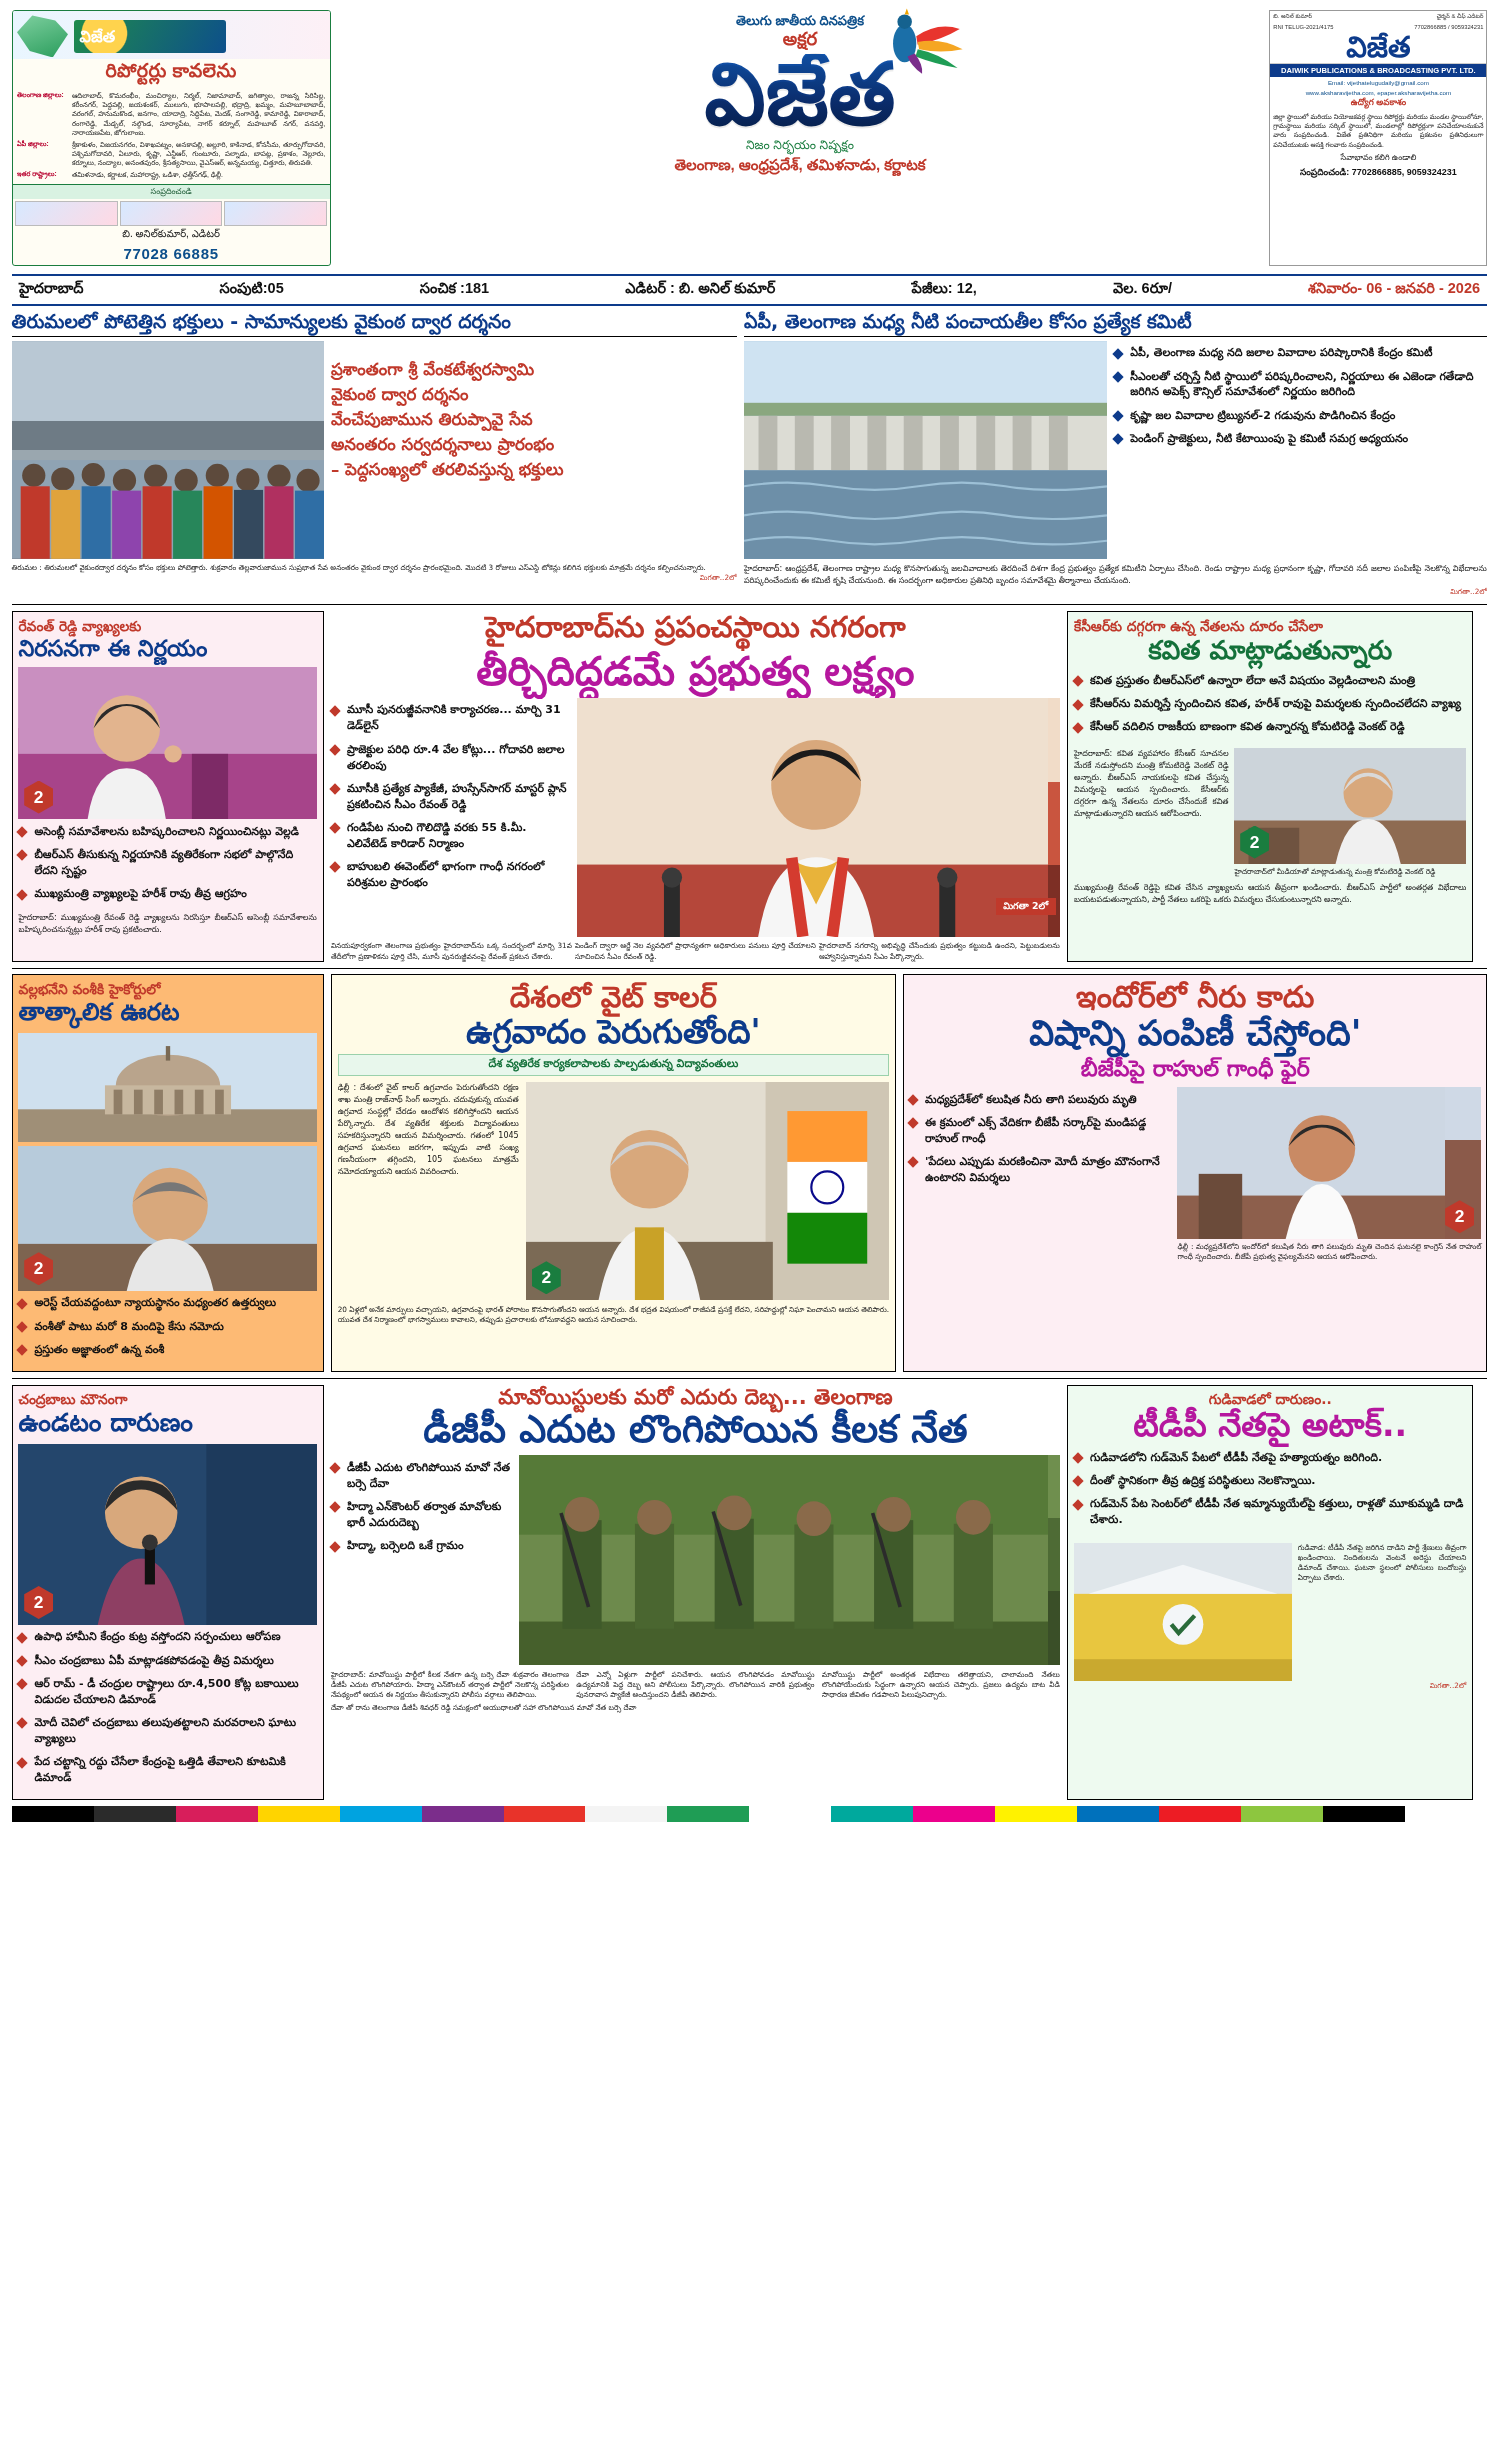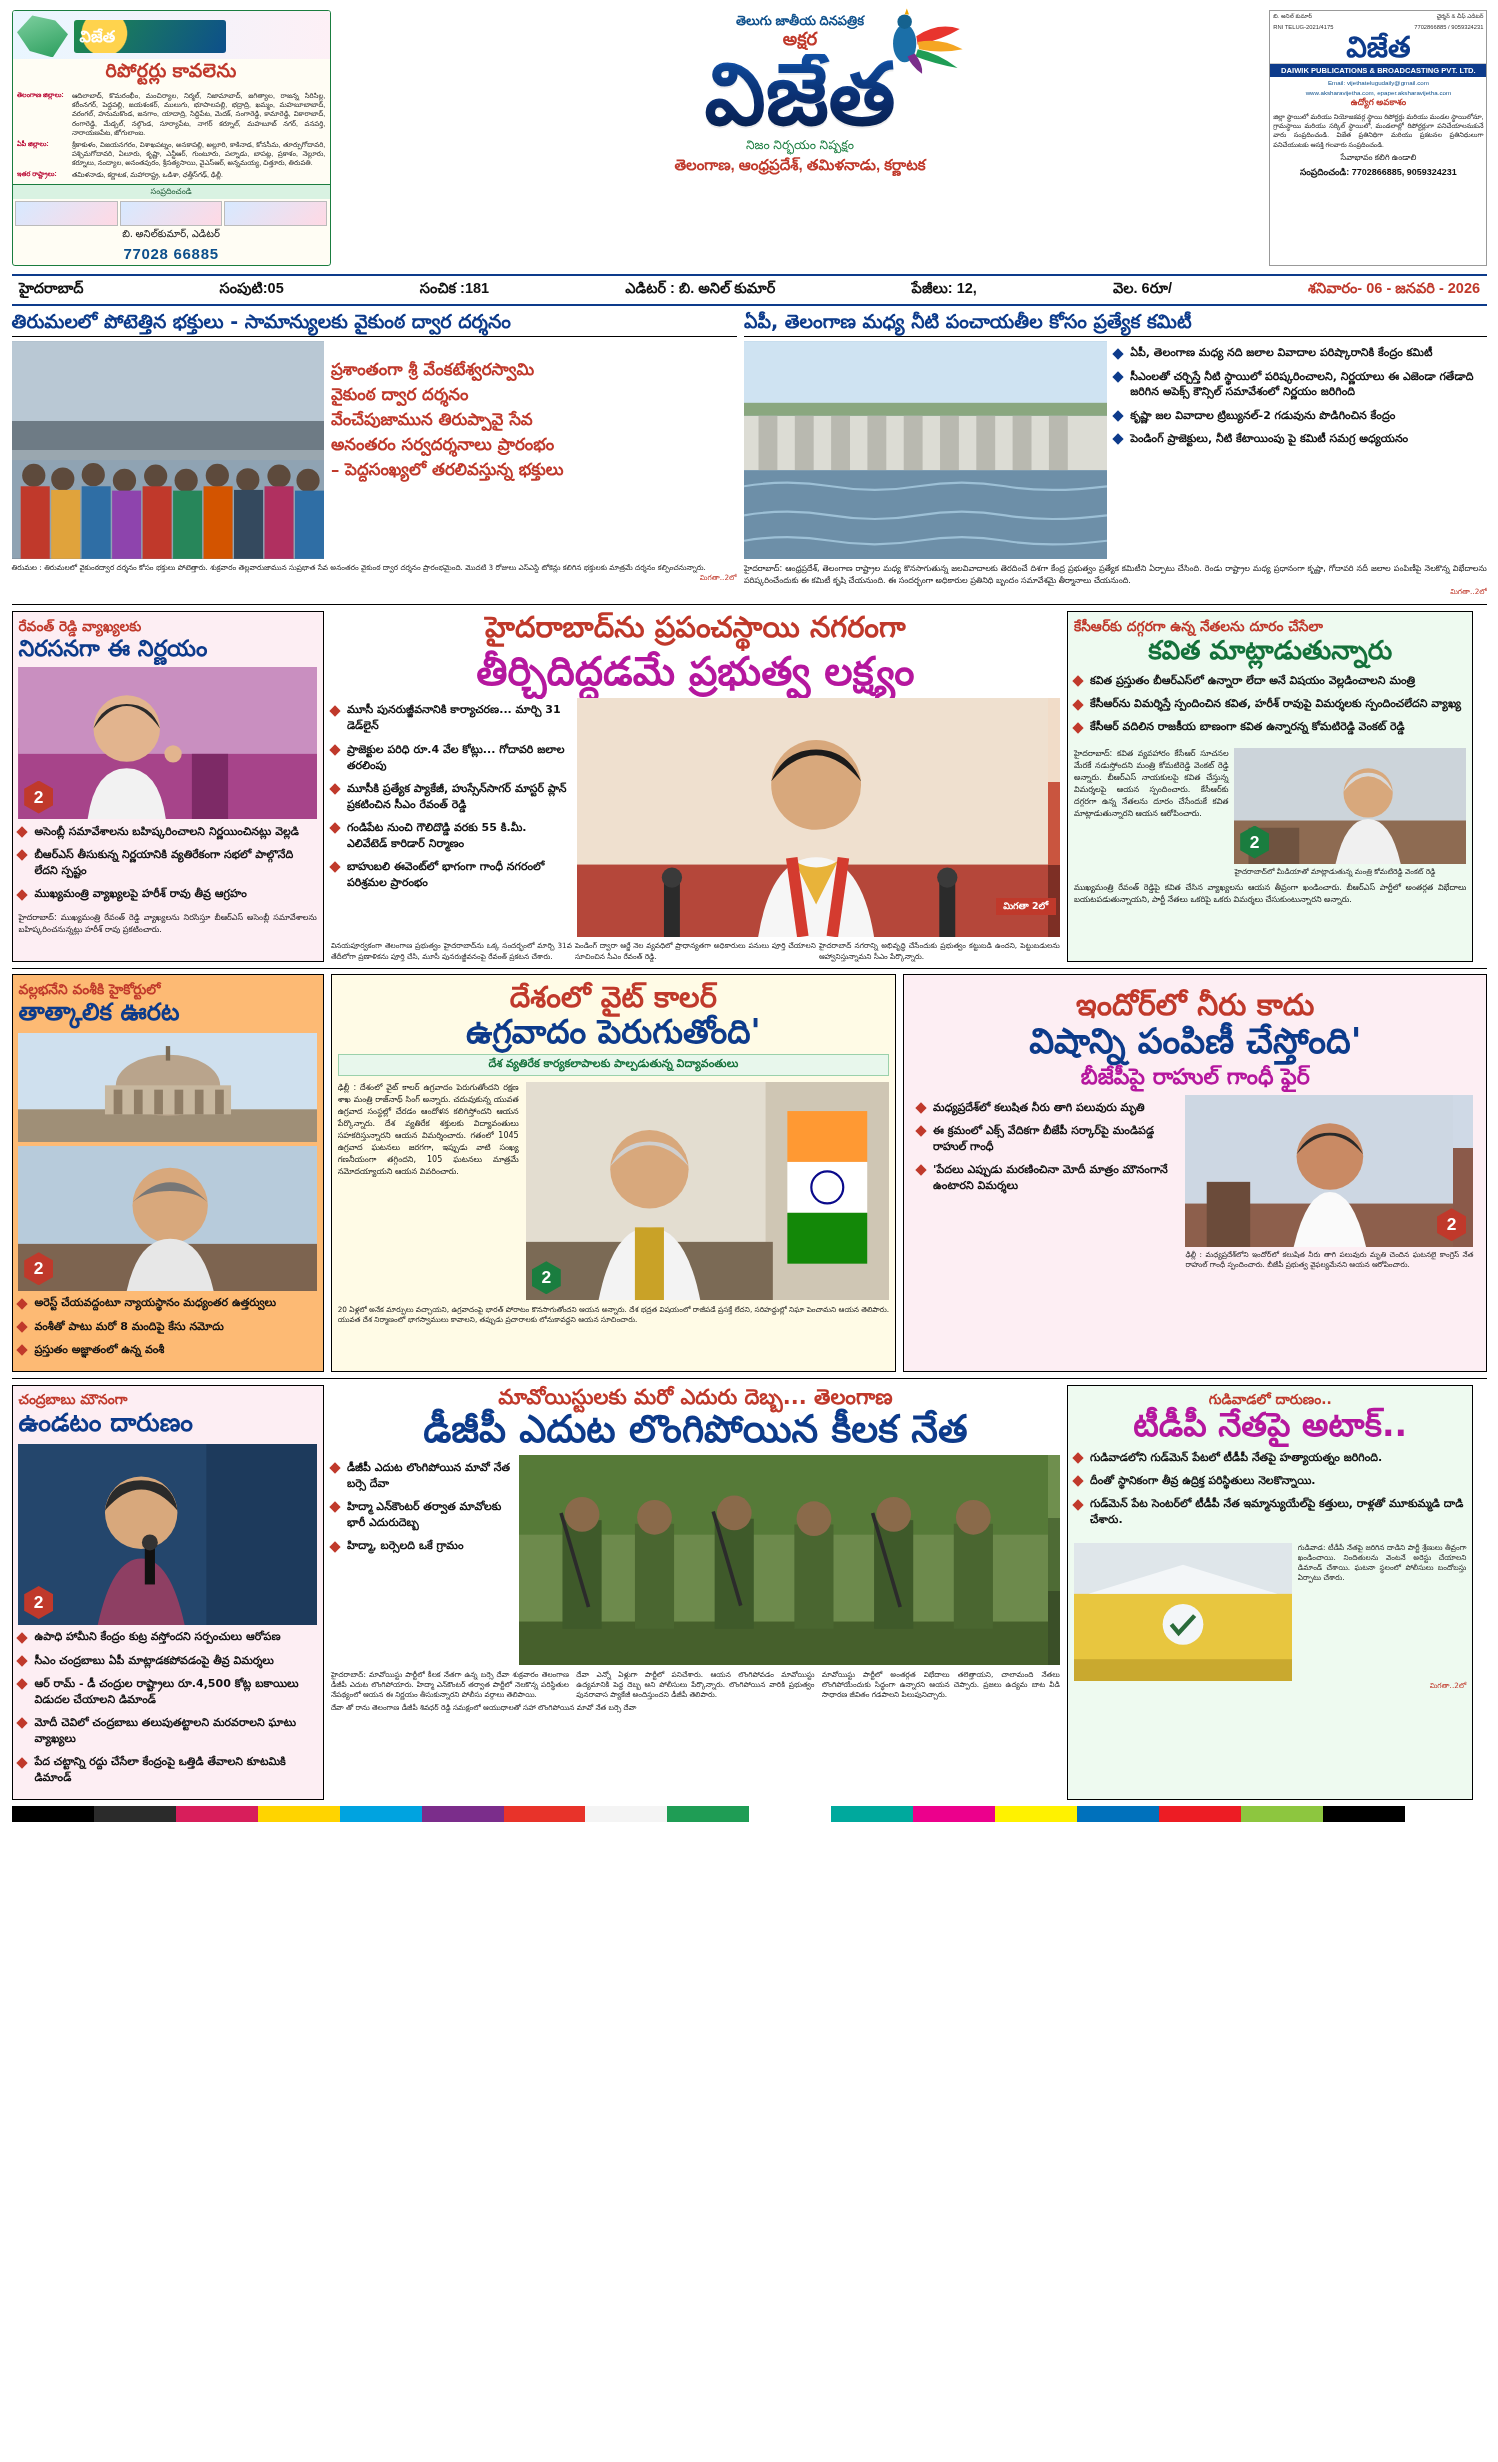--- a/index.html
+++ b/index.html
@@ -466,21 +466,21 @@
               <rect x="150" y="200" width="40" height="100" fill="#c9a227"></rect>
             </svg>
             <div class="badge2 green">2</div>
           </div>
         </div>
         <div style="display:flex;gap:7.3px;margin-top:4.4px;">
           <div class="caption" style="flex:1;">20 ఏళ్లలో అనేక మార్పులు వచ్చాయని, ఉగ్రవాదంపై భారత్ పోరాటం కొనసాగుతోందని ఆయన అన్నారు. దేశ భద్రత విషయంలో రాజీపడే ప్రసక్తే లేదని, సరిహద్దుల్లో నిఘా పెంచామని ఆయన తెలిపారు. యువత దేశ నిర్మాణంలో భాగస్వాములు కావాలని, తప్పుడు ప్రచారాలకు లోనుకావద్దని ఆయన సూచించారు.</div>
         </div>
       </div>
 
-      <div class="col panel tint-pink" style="width:593px;padding:13px;">
+      <div class="col panel tint-pink" style="width:593px;padding:5px;">
         <div class="head-te hl-red" style="font-size:30px;text-align:center;">ఇందోర్‌లో నీరు కాదు</div>
         <div class="head-te hl-blue" style="font-size:35px;text-align:center;line-height:1.05;">విషాన్ని పంపిణీ చేస్తోంది'</div>
         <div style="text-align:center;margin-top:4.4px;">
           <span class="head-te hl-magenta" style="font-size:22px;">బీజేపీపై రాహుల్ గాంధీ ఫైర్</span>
         </div>
         <div style="display:flex;gap:7.3px;margin-top:5.8px;">
           <ul class="bullets" style="width:261px;font-size:11px;">
             <li>మధ్యప్రదేశ్‌లో కలుషిత నీరు తాగి పలువురు మృతి</li>
             <li>ఈ క్రమంలో ఎక్స్ వేదికగా బీజేపీ సర్కార్‌పై మండిపడ్డ రాహుల్ గాంధీ</li>
             <li>'పేదలు ఎప్పుడు మరణించినా మోదీ మాత్రం మౌనంగానే ఉంటారని విమర్శలు</li>

